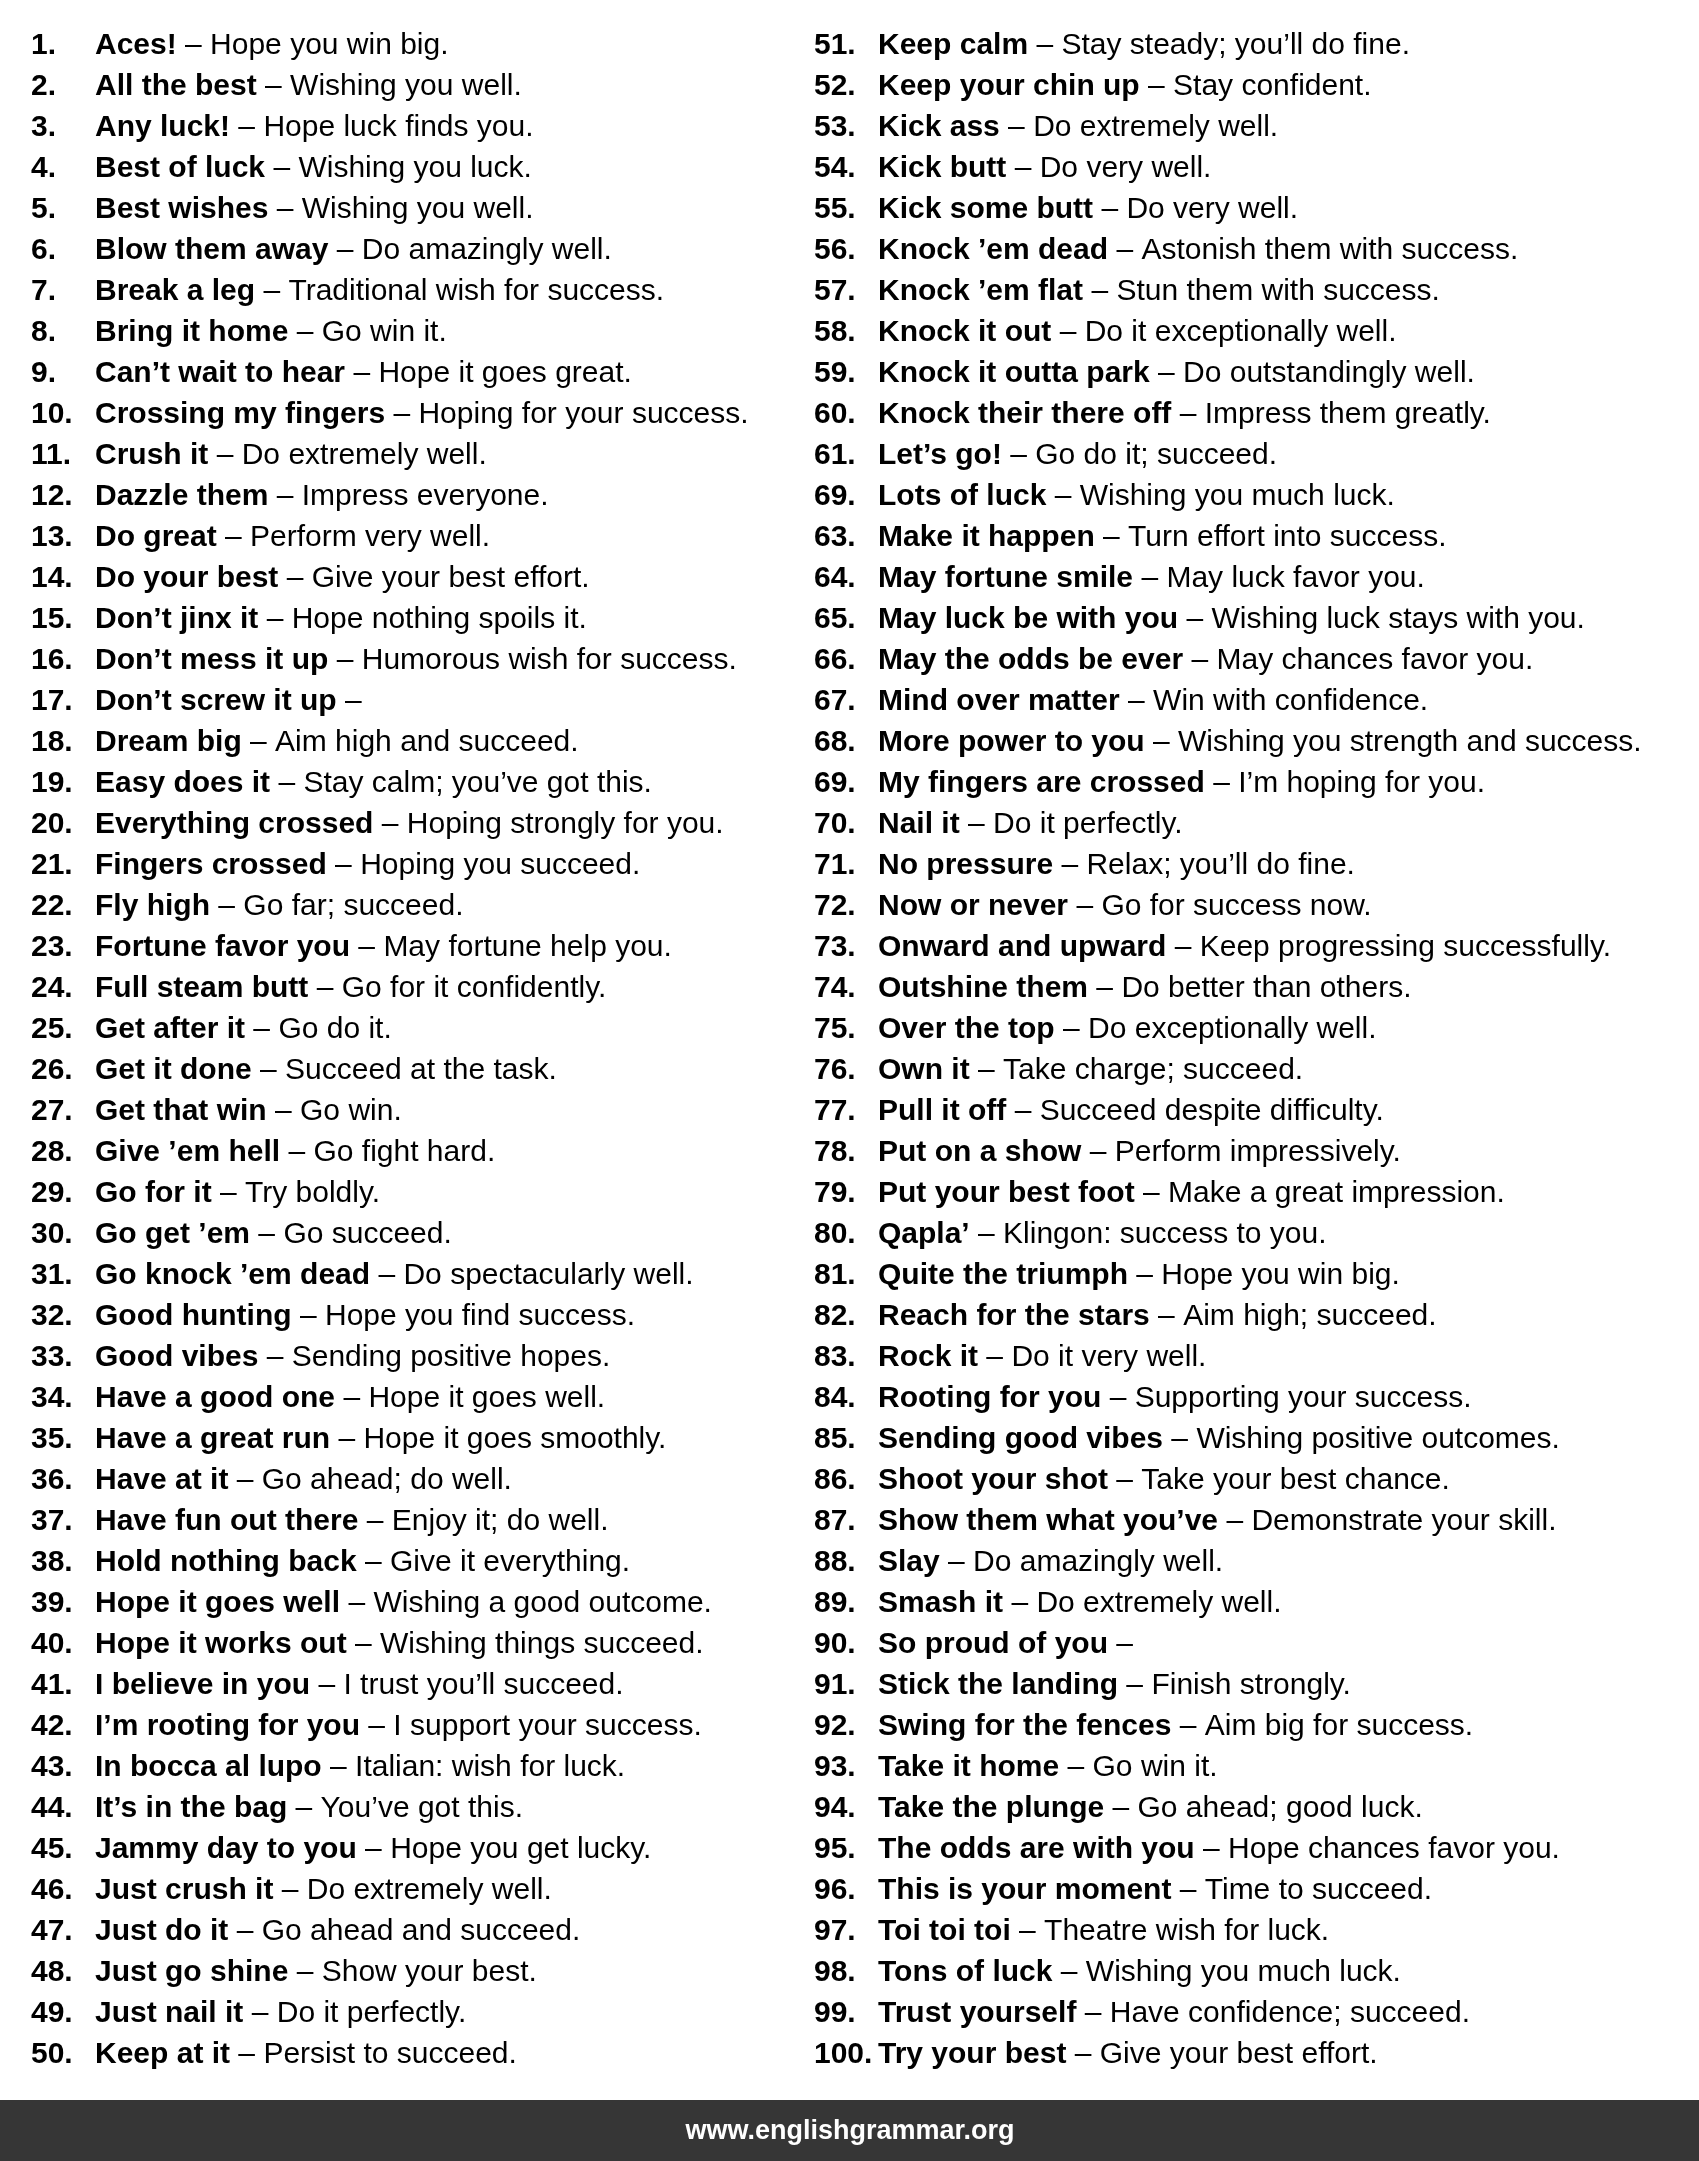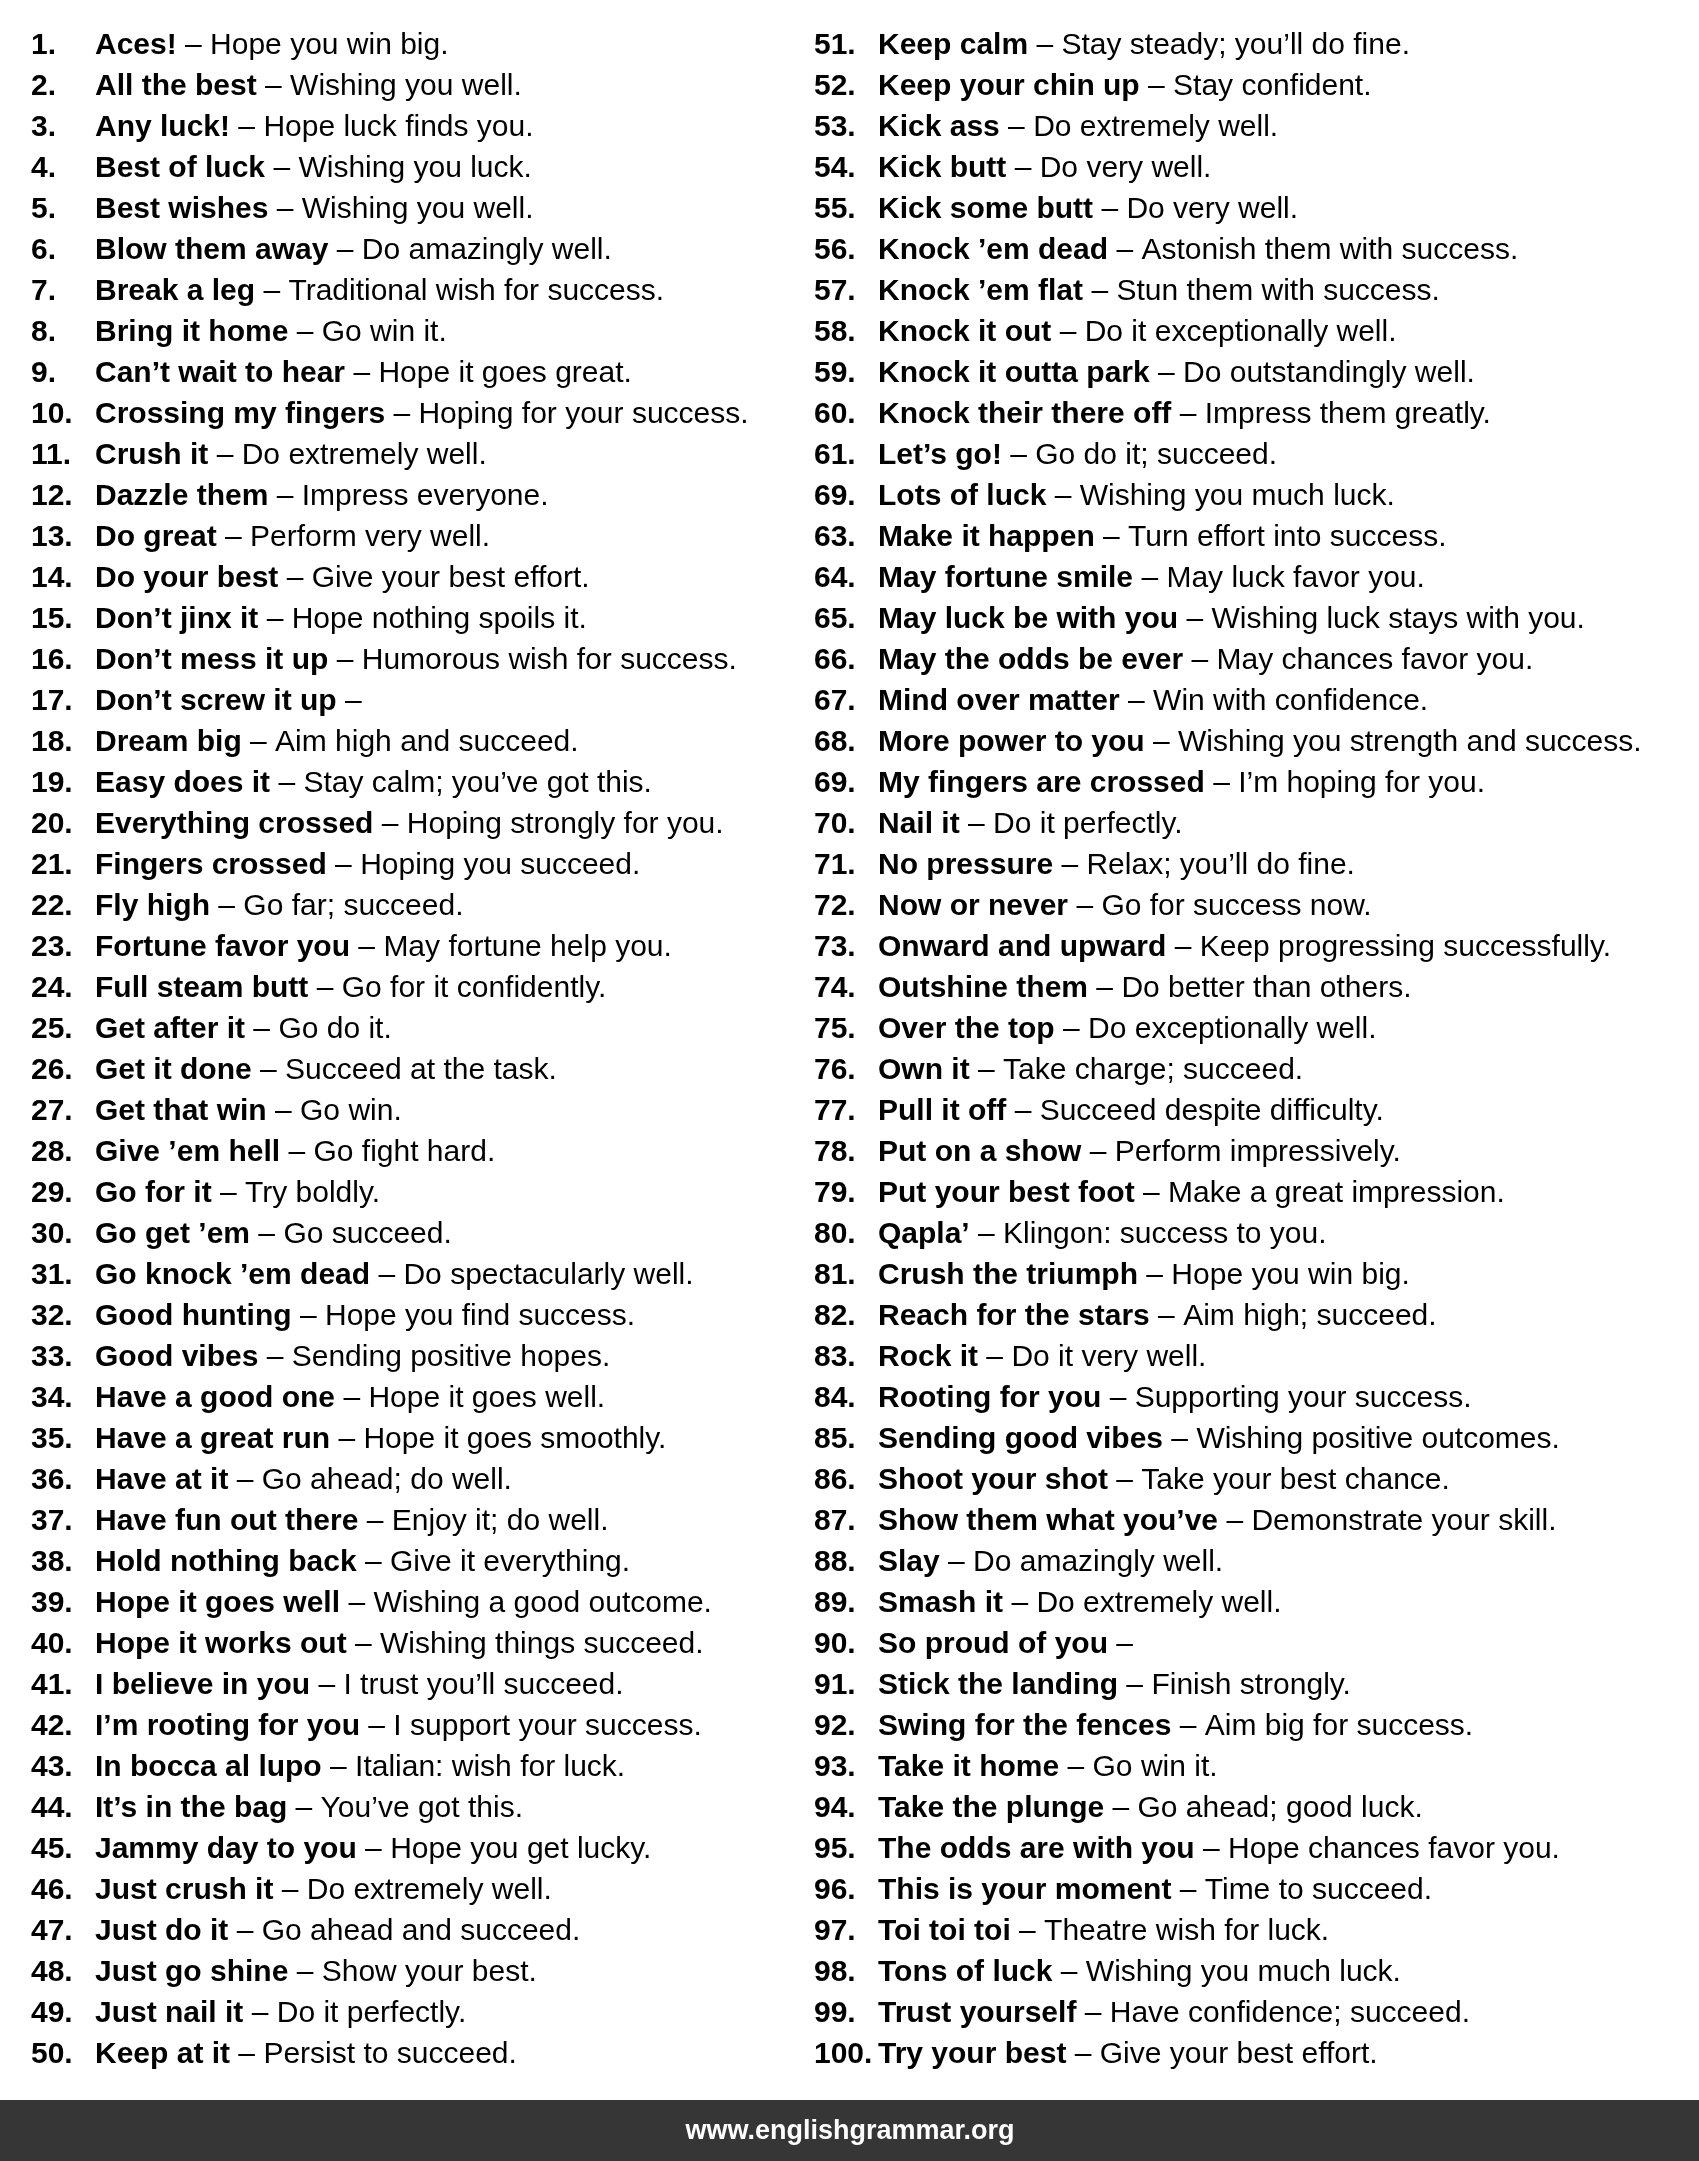--- a/index.html
+++ b/index.html
@@ -498,21 +498,21 @@
       <span class="desc">Make a great impression.</span>
     </div>
     <div class="row">
       <span class="num">80.</span>
       <span class="phrase">Qapla’</span>
       <span class="sep" style="white-space: pre;"> – </span>
       <span class="desc">Klingon: success to you.</span>
     </div>
     <div class="row">
       <span class="num">81.</span>
-      <span class="phrase">Crush the triumph</span>
+      <span class="phrase">Quite the triumph</span>
       <span class="sep" style="white-space: pre;"> – </span>
       <span class="desc">Hope you win big.</span>
     </div>
     <div class="row">
       <span class="num">82.</span>
       <span class="phrase">Reach for the stars</span>
       <span class="sep" style="white-space: pre;"> – </span>
       <span class="desc">Aim high; succeed.</span>
     </div>
     <div class="row">

